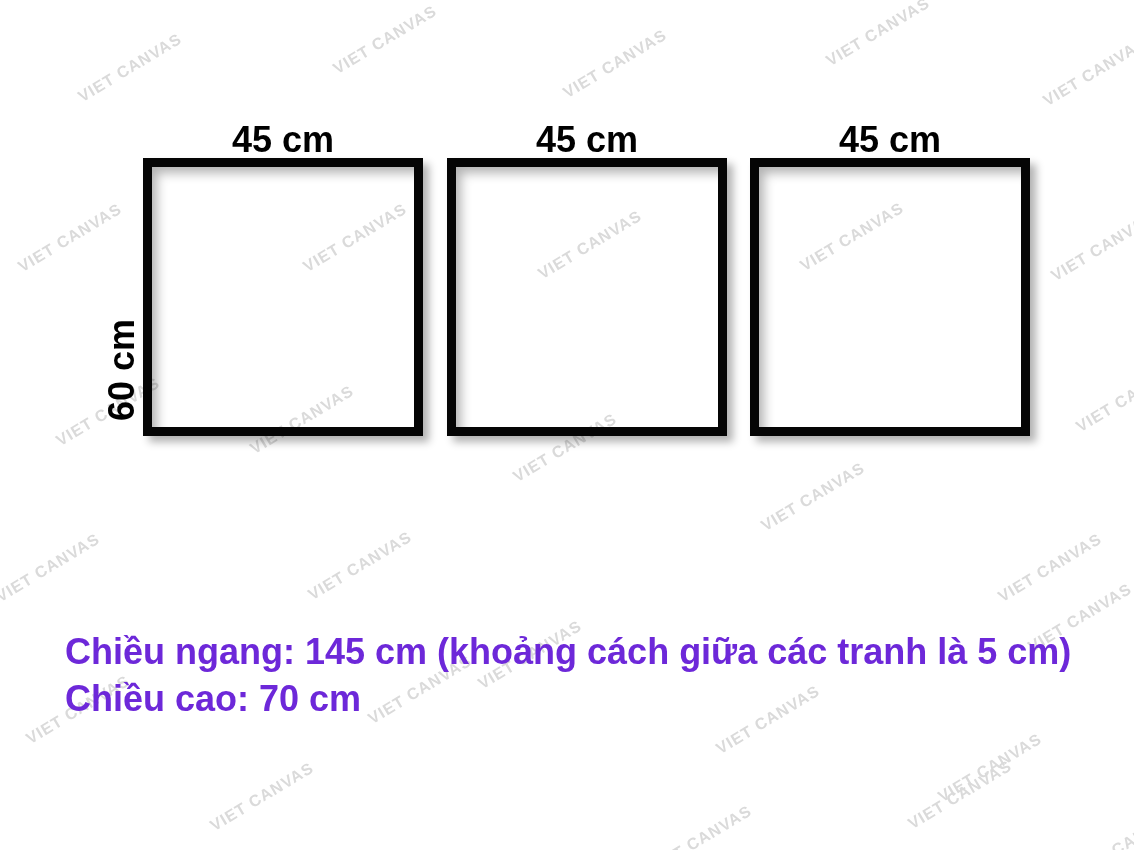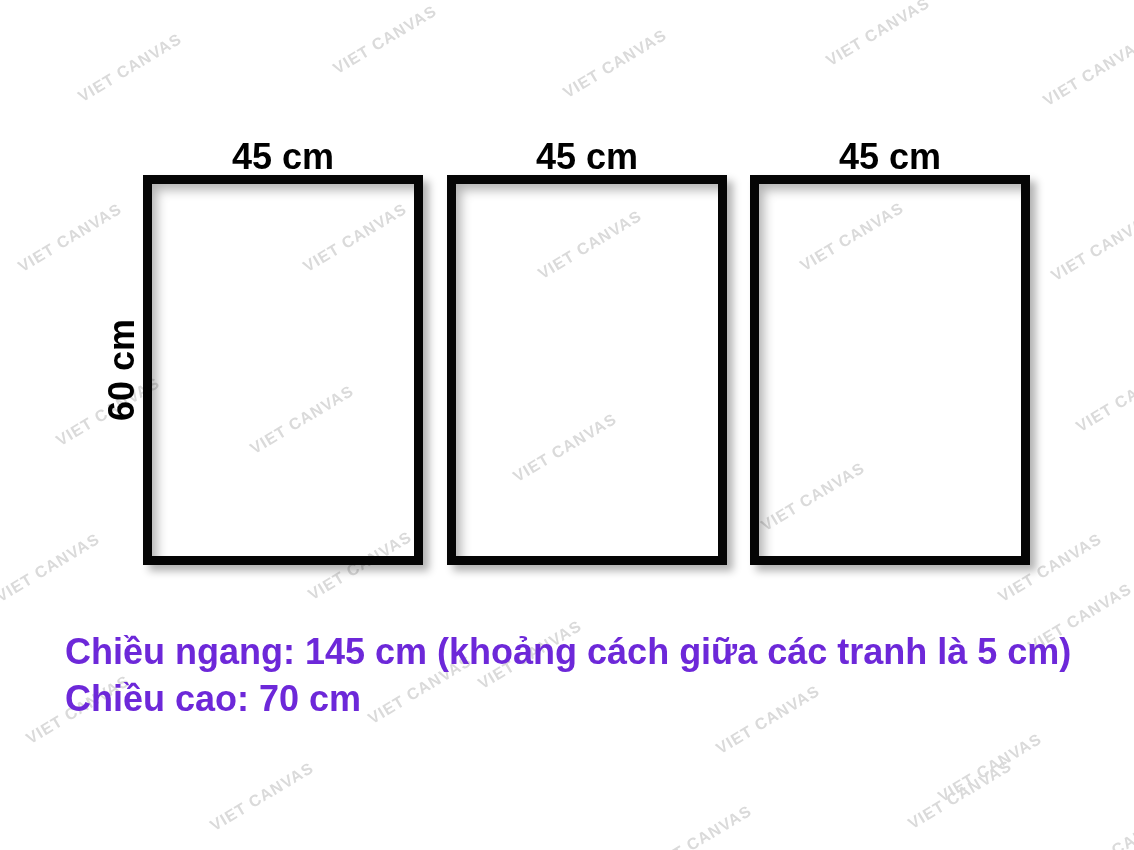--- a/index.html
+++ b/index.html
@@ -29,23 +29,23 @@
     font-weight: bold;
     letter-spacing: 1px;
     white-space: nowrap;
     transform: translate(-50%, -50%) rotate(-31deg);
     user-select: none;
   }
 
   
   .frame {
     position: absolute;
-    top: 175px;
+    top: 158px;
     width: 280px;
-    height: 390px;
+    height: 278px;
     box-sizing: border-box;
     border: 9px solid #050505;
     background: transparent;
     z-index: 2;
     box-shadow: 6px 6px 8px rgba(0, 0, 0, 0.30),
                 inset 8px 9px 11px -3px rgba(0, 0, 0, 0.30);
   }
   .frame-1 { left: 143px; }
   .frame-2 { left: 447px; }
   .frame-3 { left: 750px; }

